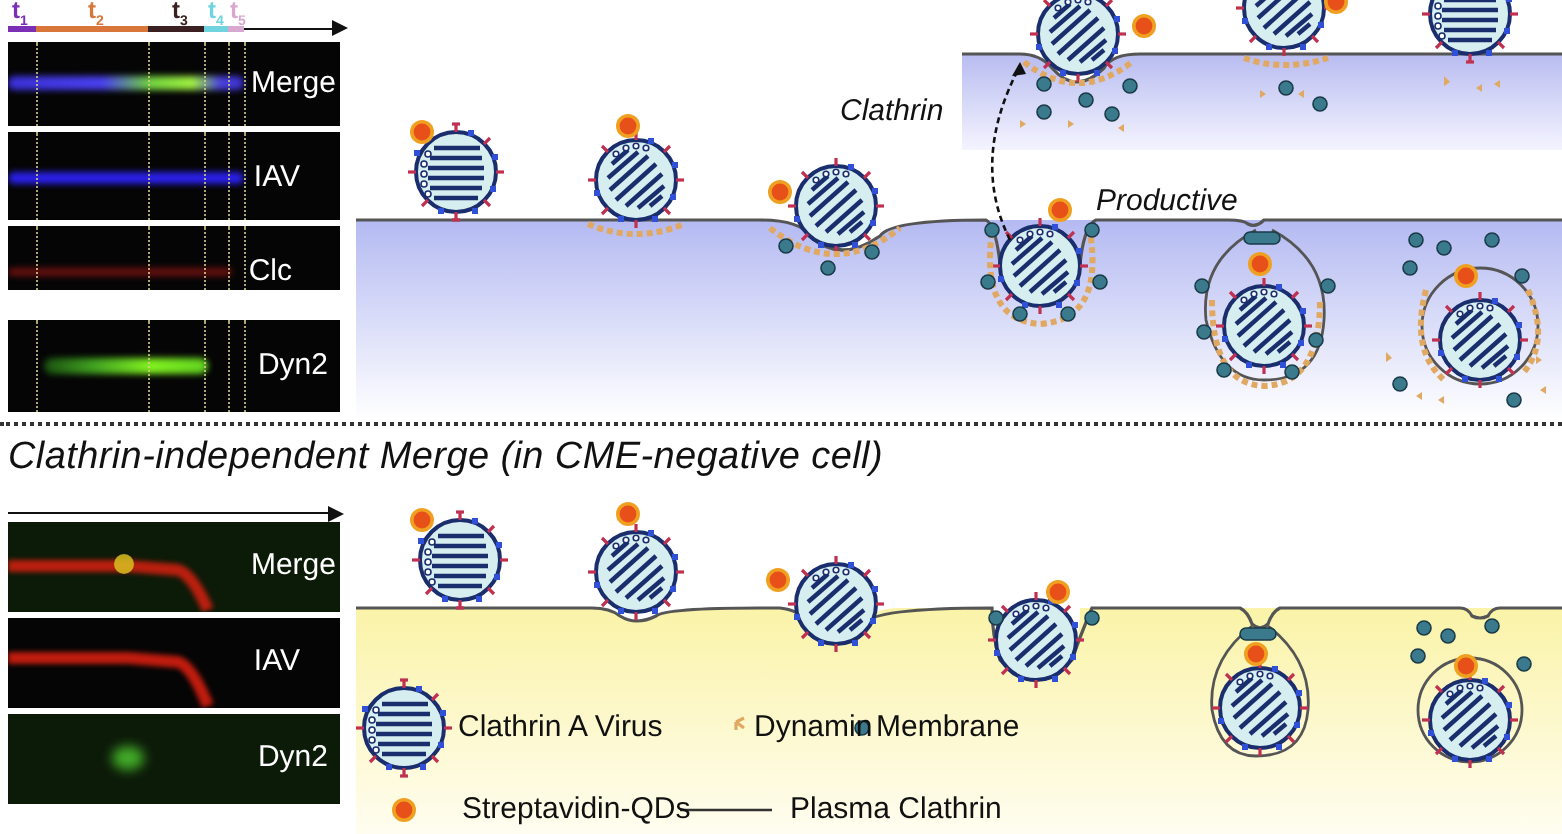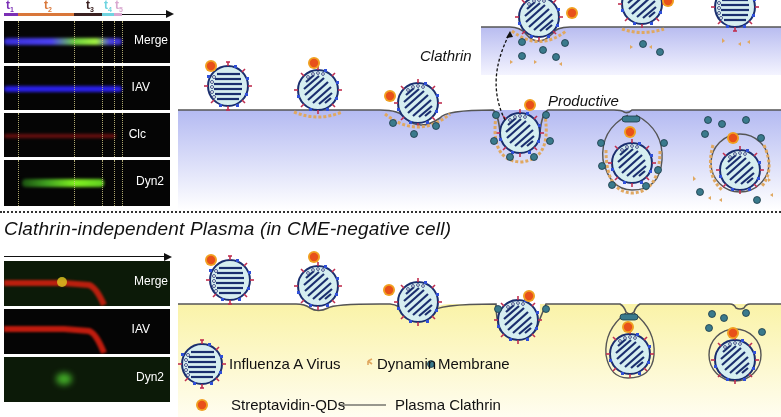--- a/index.html
+++ b/index.html
@@ -1,19 +1,19 @@
 <!DOCTYPE html>
 <html><head>
 <meta charset="utf-8">
 <style>
   html, body { margin: 0; padding: 0; background: #ffffff; }
   body { width: 781px; height: 417px; position: relative; overflow: hidden; font-family: "Liberation Sans", sans-serif; }
   .abs { position: absolute; }
   .kymo { position: absolute; left: 4px; width: 166px; background: #050505; overflow: hidden; }
-  .kymo-label { position: absolute; right: 2px; color: #ffffff; font-size: 12px; font-family: "Liberation Sans", sans-serif; }
+  .kymo-label { position: absolute; right: 2px; color: #ffffff; font-size: 15px; font-family: "Liberation Sans", sans-serif; }
   .vline { position: absolute; top: 0; bottom: 0; width: 0; border-left: 1px dotted #d8d08a; opacity: 0.8; }
   .tlabel { position: absolute; top: -2px; font-weight: bold; font-size: 12px; font-family: "Liberation Sans", sans-serif; }
   .tlabel sub { font-size: 7px; }
   .section-title { position: absolute; left: 4px; top: 218px; font-size: 19px; font-style: italic; color: #111; font-family: "Liberation Sans", sans-serif; letter-spacing: 0.2px; }
   .divider { position: absolute; left: 0; width: 781px; top: 211px; border-top: 2px dotted #333; }
   .stage-label { position: absolute; font-style: italic; font-size: 15px; color: #111; font-family: "Liberation Sans", sans-serif; }
   .legend-text { position: absolute; font-size: 15px; color: #111; font-family: "Liberation Sans", sans-serif; white-space: nowrap; }
 </style>
 </head>
 <body>
@@ -44,41 +44,41 @@
 </div>
 <div class="kymo" style="top:66px; height:44px;">
   <div class="abs" style="left:0; top:20px; width:118px; height:6px; background:#2a20e8; border-radius:3px; filter:blur(1.5px);"></div>
   <div class="vline" style="left:14px;"></div>
   <div class="vline" style="left:70px;"></div>
   <div class="vline" style="left:98px;"></div>
   <div class="vline" style="left:110px;"></div>
   <div class="vline" style="left:118px;"></div>
   <span class="kymo-label" style="top:14px; right:20px;">IAV</span>
 </div>
-<div class="kymo" style="top:113px; height:44px;">
+<div class="kymo" style="top:113px; height:32px;">
   <div class="abs" style="left:0; top:21px; width:112px; height:4px; background:#6a1010; border-radius:2px; filter:blur(1.5px);"></div>
   <div class="vline" style="left:14px;"></div>
   <div class="vline" style="left:70px;"></div>
   <div class="vline" style="left:98px;"></div>
   <div class="vline" style="left:110px;"></div>
   <div class="vline" style="left:118px;"></div>
   <span class="kymo-label" style="top:14px; right:24px;">Clc</span>
 </div>
 <div class="kymo" style="top:160px; height:46px;">
   <div class="abs" style="left:18px; top:19px; width:82px; height:8px; background:linear-gradient(90deg,#1a5010 0%,#40a020 30%,#80f020 65%,#60d020 100%); border-radius:4px; filter:blur(1.5px);"></div>
   <div class="vline" style="left:14px;"></div>
   <div class="vline" style="left:70px;"></div>
   <div class="vline" style="left:98px;"></div>
   <div class="vline" style="left:110px;"></div>
   <div class="vline" style="left:118px;"></div>
   <span class="kymo-label" style="top:14px; right:6px;">Dyn2</span>
 </div>
 
 <div class="divider"></div>
-<div class="section-title">Clathrin-independent Plasma (in CME-negative cell)</div>
+<div class="section-title">Clathrin-independent Merge (in CME-negative cell)</div>
 
 <div class="abs" style="left:4px; top:253px; width:170px; height:8px;">
   <div class="abs" style="left:0; top:3px; width:160px; height:1px; background:#111;"></div>
   <div class="abs" style="left:160px; top:0; width:0; height:0; border-left:8px solid #111; border-top:4px solid transparent; border-bottom:4px solid transparent;"></div>
 </div>
 
 <div class="kymo" style="top:261px; height:45px; background:#0c1a08;">
   <svg class="abs" style="left:0;top:0;" width="166" height="45">
     <path d="M0 22 L60 22 L85 24 Q92 26 100 44" stroke="#d82010" stroke-width="6" fill="none" opacity="0.85" style="filter:blur(1.2px)"></path>
     <circle cx="58" cy="21" r="5" fill="#d8c020" opacity="0.85"></circle>
@@ -324,17 +324,17 @@
     <path d="M372 364 l-4 -3 M368 361 l4 -2 M368 361 l0 4" stroke="#e0a860" stroke-width="1.6" fill="none"></path>
     <use href="#dyn" x="431" y="364"></use>
     <use href="#qd" x="202" y="405"></use>
     <line x1="340" y1="405" x2="386" y2="405" stroke="#333" stroke-width="1.2"></line>
   </g>
 </svg>
 
 <span class="stage-label" style="left:420px; top:47px;">Clathrin</span>
 <span class="stage-label" style="left:548px; top:92px;">Productive</span>
 
-<span class="legend-text" style="left:229px; top:355px;">Influenza A Virus</span>
+<span class="legend-text" style="left:229px; top:355px;">Clathrin A Virus</span>
 <span class="legend-text" style="left:377px; top:355px;">Dynamin</span>
 <span class="legend-text" style="left:438px; top:355px;">Membrane</span>
 <span class="legend-text" style="left:211px; top:396px;margin-left:20px;">Streptavidin-QDs</span>
 <span class="legend-text" style="left:395px; top:396px;">Plasma Clathrin</span>
 
 </body></html>

